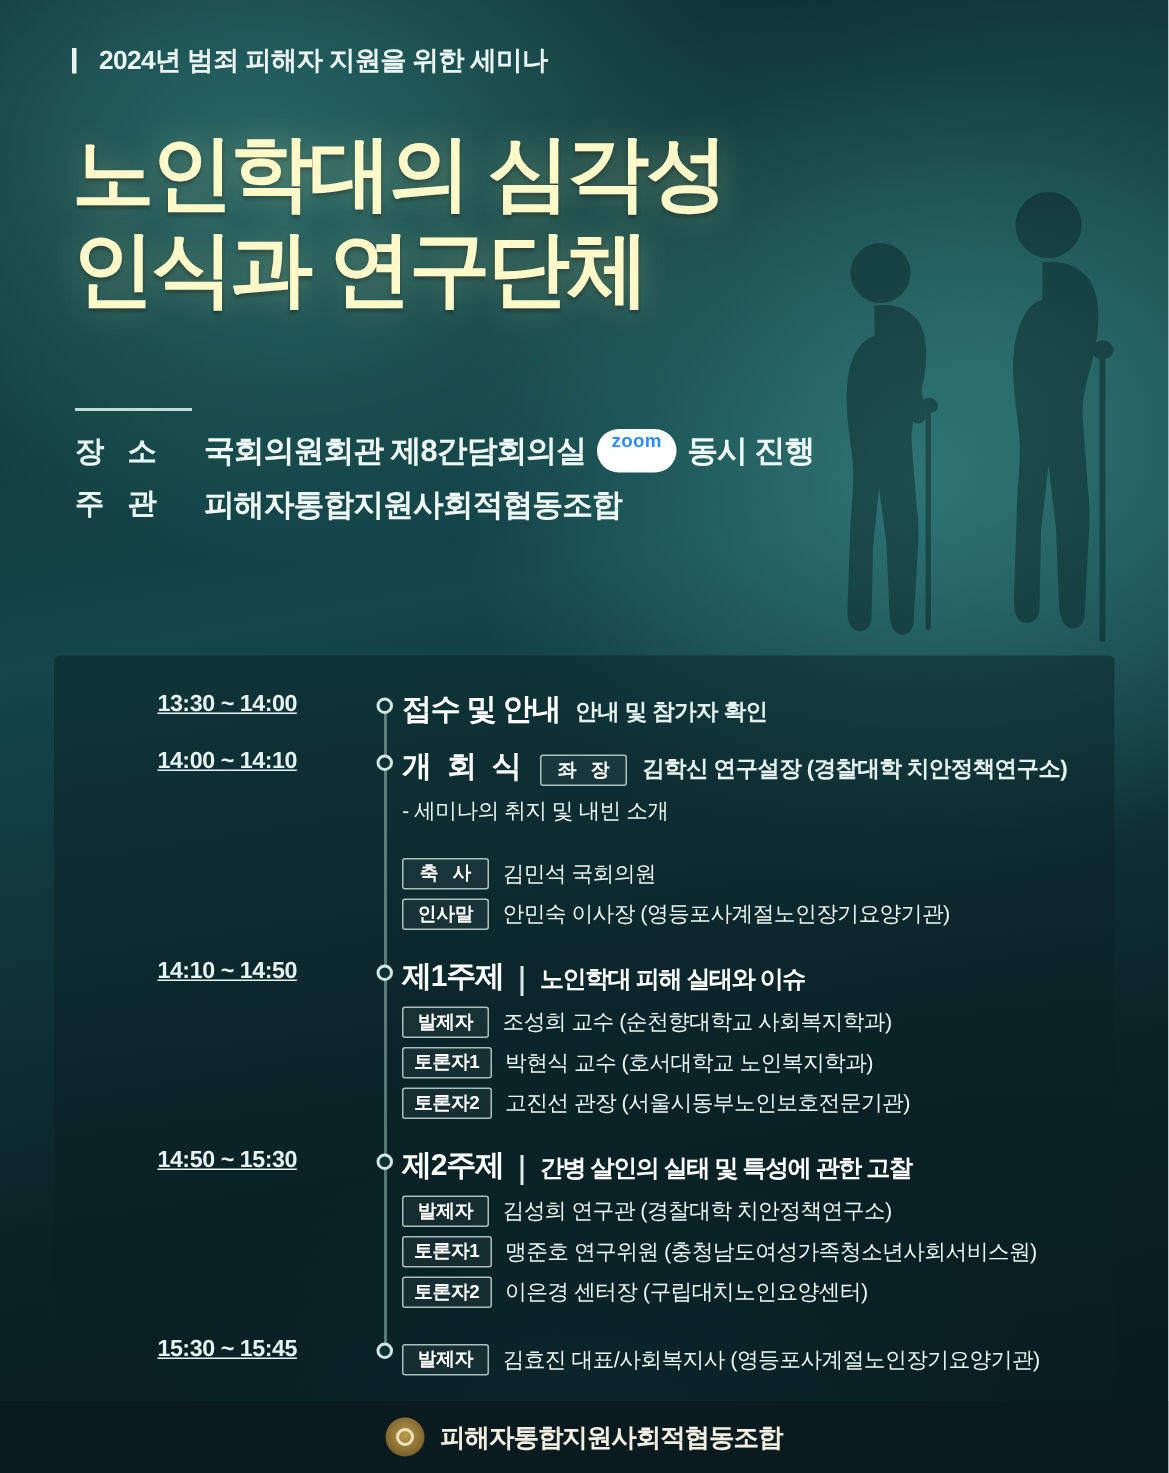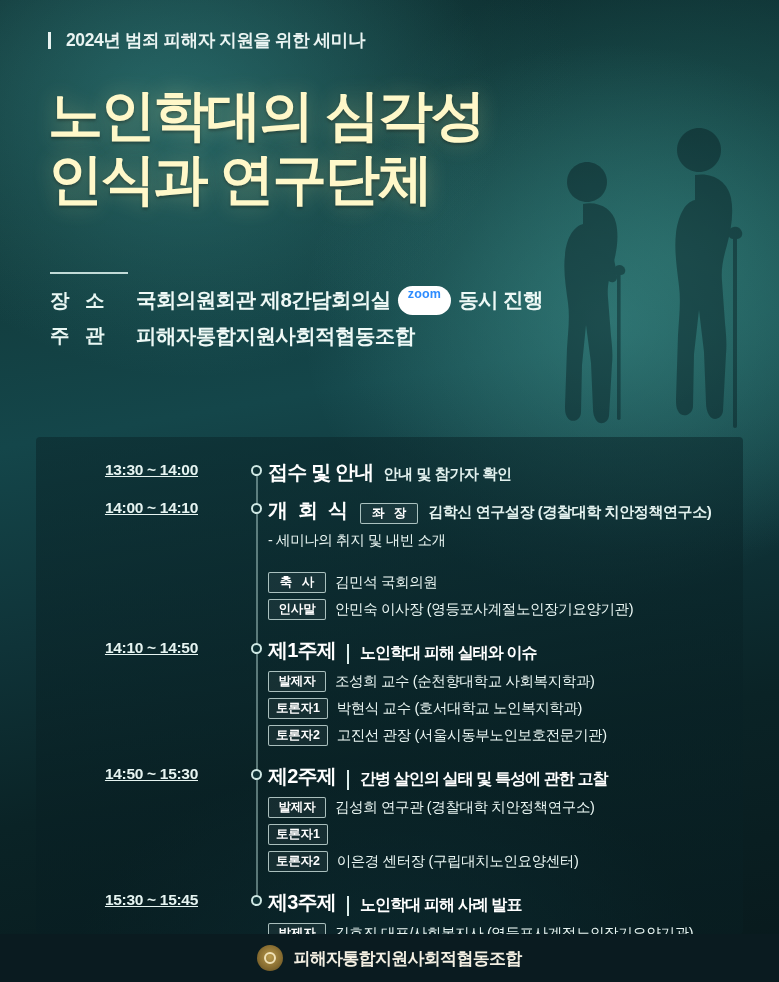--- a/index.html
+++ b/index.html
@@ -440,38 +440,34 @@
             <span class="topic-bar"></span>
             <span class="topic-text">간병 살인의 실태 및 특성에 관한 고찰</span>
           </div>
           <div class="sub-list">
             <div class="sub-item">
               <span class="tag">발제자</span>
               <span>김성희 연구관 (경찰대학 치안정책연구소)</span>
             </div>
             <div class="sub-item">
               <span class="tag">토론자1</span>
+              <span>맹준호 연구위원 (충청남도여성가족청소년사회서비스원)</span>
             </div>
             <div class="sub-item">
               <span class="tag">토론자2</span>
               <span>이은경 센터장 (구립대치노인요양센터)</span>
             </div>
           </div>
         </div>
       </div>
 
       <div class="row">
         <div class="time">15:30 ~ 15:45</div>
         <div class="dot"></div>
         <div class="content">
-          <div class="topic-wrap">
-            <span class="sess-title">제3주제</span>
-            <span class="topic-bar"></span>
-            <span class="topic-text">노인학대 피해 사례 발표</span>
-          </div>
           <div class="sub-list">
             <div class="sub-item">
               <span class="tag">발제자</span>
               <span>김효진 대표/사회복지사 (영등포사계절노인장기요양기관)</span>
             </div>
           </div>
         </div>
       </div>
 
       <div class="row">

